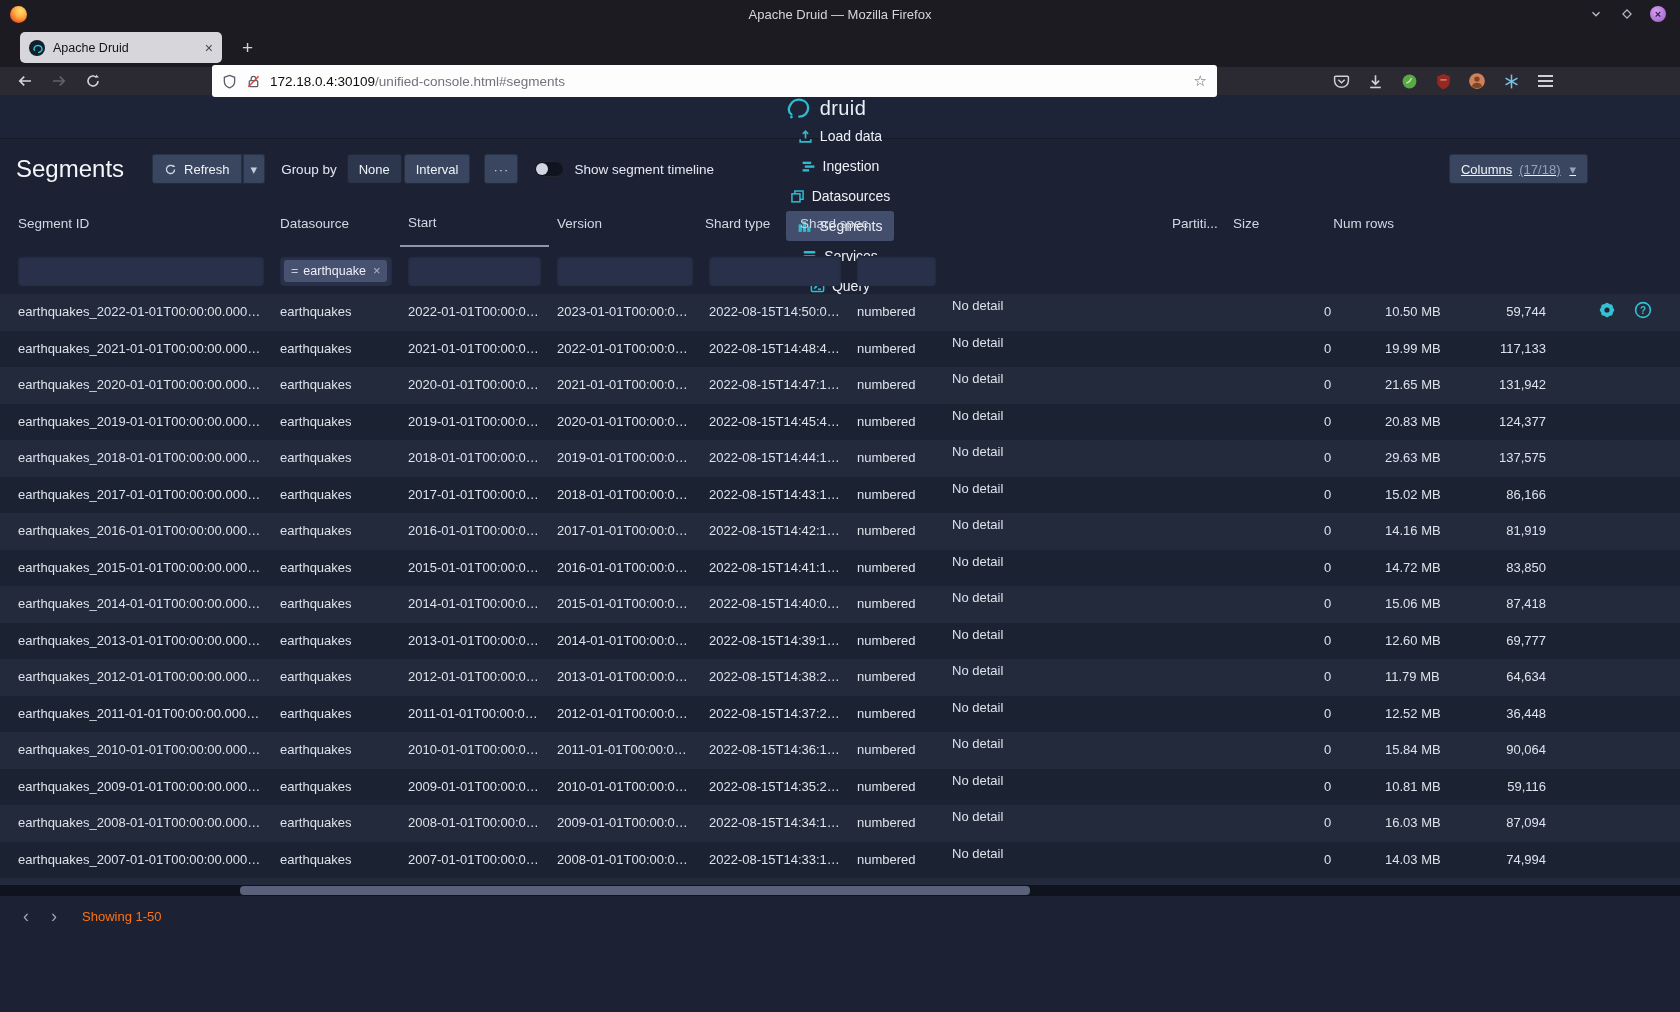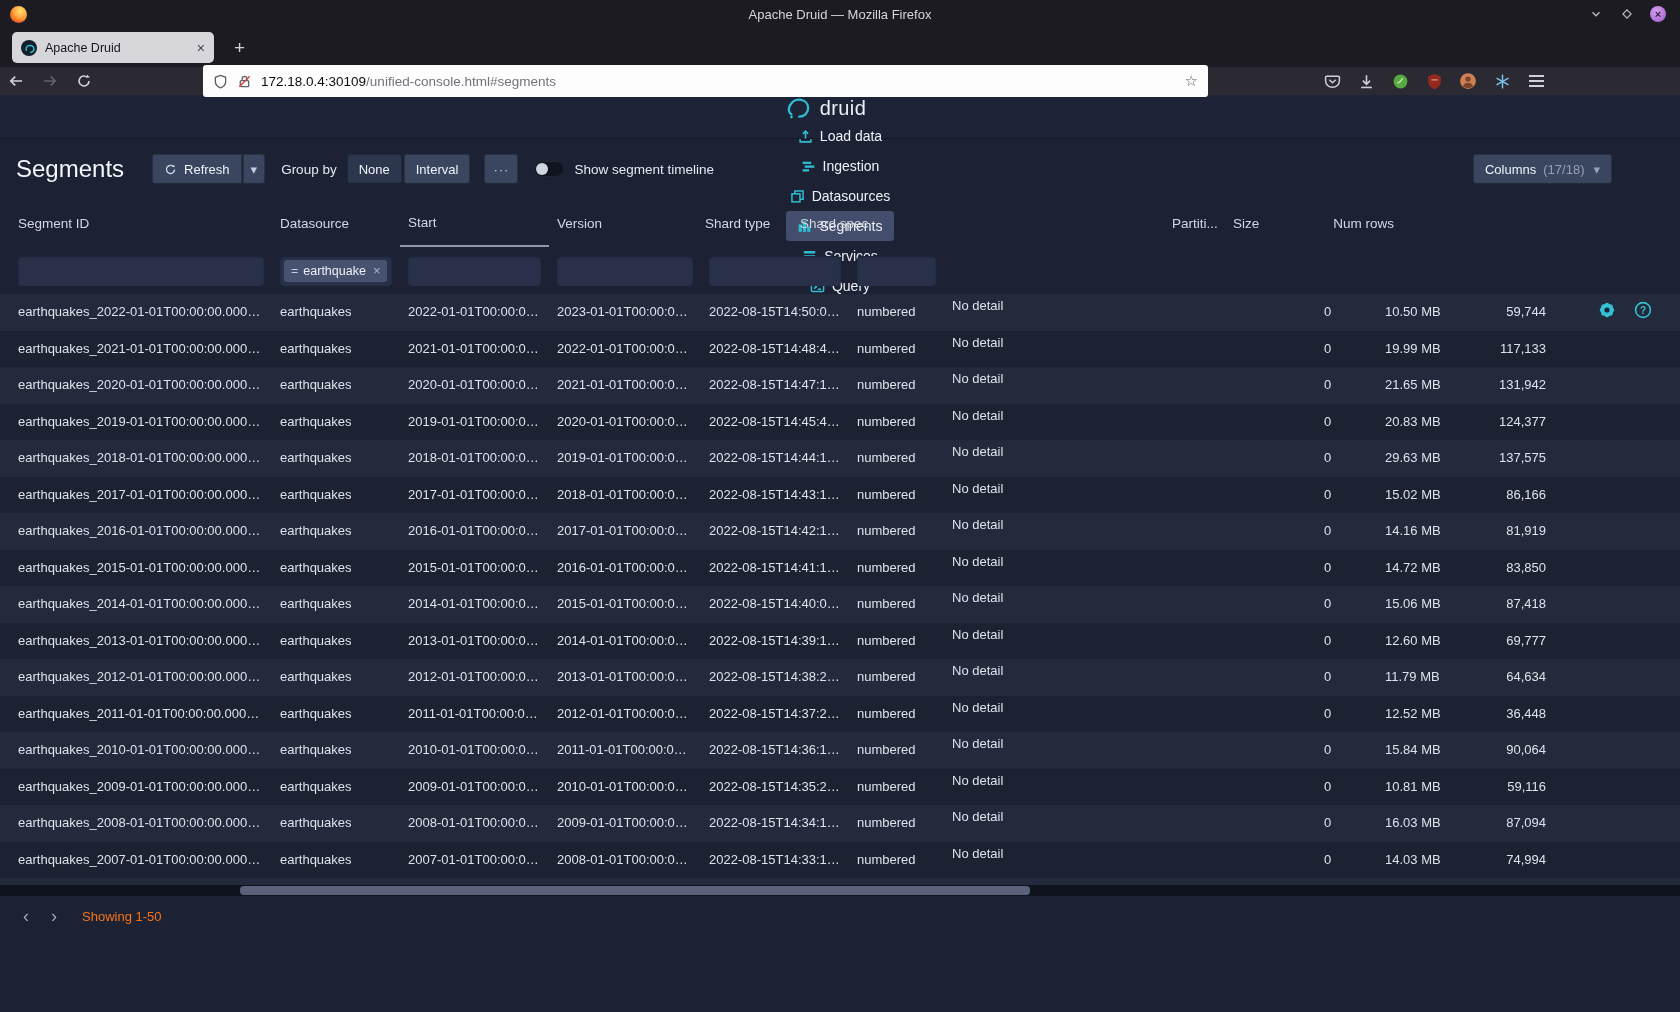--- a/index.html
+++ b/index.html
@@ -14,29 +14,29 @@
   
   .titlebar { height:28px; background:#1c1b22; display:flex; align-items:center; position:relative; }
   .fx-logo { width:17px; height:17px; border-radius:50%; margin-left:10px; z-index:1;
     background:radial-gradient(circle at 62% 30%, #ffe066 0%, #ffb14d 35%, #ff8a2a 55%, #e0512b 78%, #b92e62 100%); }
   .win-title { position:absolute; left:0; right:0; text-align:center; font-size:13px; color:#d5d5da; }
   .win-controls { margin-left:auto; display:flex; gap:15px; margin-right:14px; z-index:1; align-items:center; }
   .wc { width:16px; height:16px; display:flex; align-items:center; justify-content:center; color:#b9b9c2; }
   .wc.close { background:radial-gradient(circle at 40% 35%, #d9a1ef, #a76bd3 75%); border-radius:50%;
     color:#36204d; font-size:11px; font-weight:bold; line-height:1; }
 
-  .tabbar { height:39px; background:#1c1b22; display:flex; align-items:center; padding:0 12px; }
+  .tabbar { height:39px; background:#1c1b22; display:flex; align-items:center; padding:0 20px; }
   .tab { width:202px; height:31px; background:#d6d6db; border-radius:5px; display:flex; align-items:center;
     padding:0 9px; color:#15141a; font-size:12.5px; gap:8px; }
   .tab-title { flex:1; white-space:nowrap; overflow:hidden; }
   .tab-close { color:#45454e; font-size:14px; line-height:1; }
   .favicon { width:16px; height:16px; border-radius:50%; background:#10202c; display:flex; align-items:center; justify-content:center; flex:0 0 auto; }
   .newtab { color:#d0d0d6; font-size:19px; margin-left:12px; padding:0 8px; line-height:1; }
 
-  .navbar { height:28px; background:#2b2a33; display:flex; align-items:center; padding:0 1px; }
+  .navbar { height:28px; background:#2b2a33; display:flex; align-items:center; padding:0 10px; }
   .nav-btn { width:30px; height:30px; display:flex; align-items:center; justify-content:center; color:#d3d3da; margin-right:4px; }
   .nav-btn.disabled { color:#62626b; }
   .nav-spacer1 { width:100px; }
   .urlbar { width:1005px; height:32px; background:#fdfdfe; border-radius:3px; display:flex; align-items:center;
     padding:0 10px; gap:9px; }
   .url-text { flex:1; font-size:13.5px; white-space:nowrap; overflow:hidden; }
   .url-host { color:#0c0c0d; }
   .url-path { color:#72727b; }
   .url-star { color:#5f6067; font-size:15px; }
   .nav-spacer2 { width:112px; }
@@ -67,21 +67,21 @@
   .split { display:flex; }
   .split .main { border-radius:3px 0 0 3px; }
   .split .caret { border-radius:0 3px 3px 0; padding:0 8px; border-left:1px solid rgba(12,16,24,.55); color:#c3cbda; }
   .groupby-label { font-size:13.5px; color:#e3e8f0; margin:0 10px 0 16px; }
   .seg-group { display:flex; gap:2px; }
   .more-btn { margin-left:14px; padding:0 9px; letter-spacing:1px; color:#cdd5e2; }
   .switch { width:30px; height:16px; background:#0f141f; border-radius:9px; position:relative; margin:0 10px 0 16px;
     box-shadow:inset 0 0 0 1px rgba(255,255,255,.08); }
   .switch .knob { width:12px; height:12px; border-radius:50%; background:#cfd5e1; position:absolute; top:2px; left:2px; }
   .timeline-label { font-size:13.5px; color:#e3e8f0; }
-  .columns-btn { margin-left:auto; margin-right:52px; }
+  .columns-btn { margin-left:auto; margin-right:76px;text-decoration:underline; }
   .columns-count { color:#97a0b4; }
   .columns-caret { color:#97a0b4; margin-left:2px; }
 
   
   .thead { display:flex; padding-left:10px; height:48px; font-size:13.5px; color:#d2d8e2; }
   .th { padding:0 8px; display:flex; align-items:center; white-space:nowrap; overflow:hidden; }
   .th.sorted { border-bottom:2px solid #8e97ab; }
   .tfilter { display:flex; padding-left:10px; height:47px; align-items:center; }
   .fcell { padding:0 8px; }
   .filter-box { width:100%; height:30px; background:#28304a; border-radius:4px; border:none; color:#e6ebf3;

